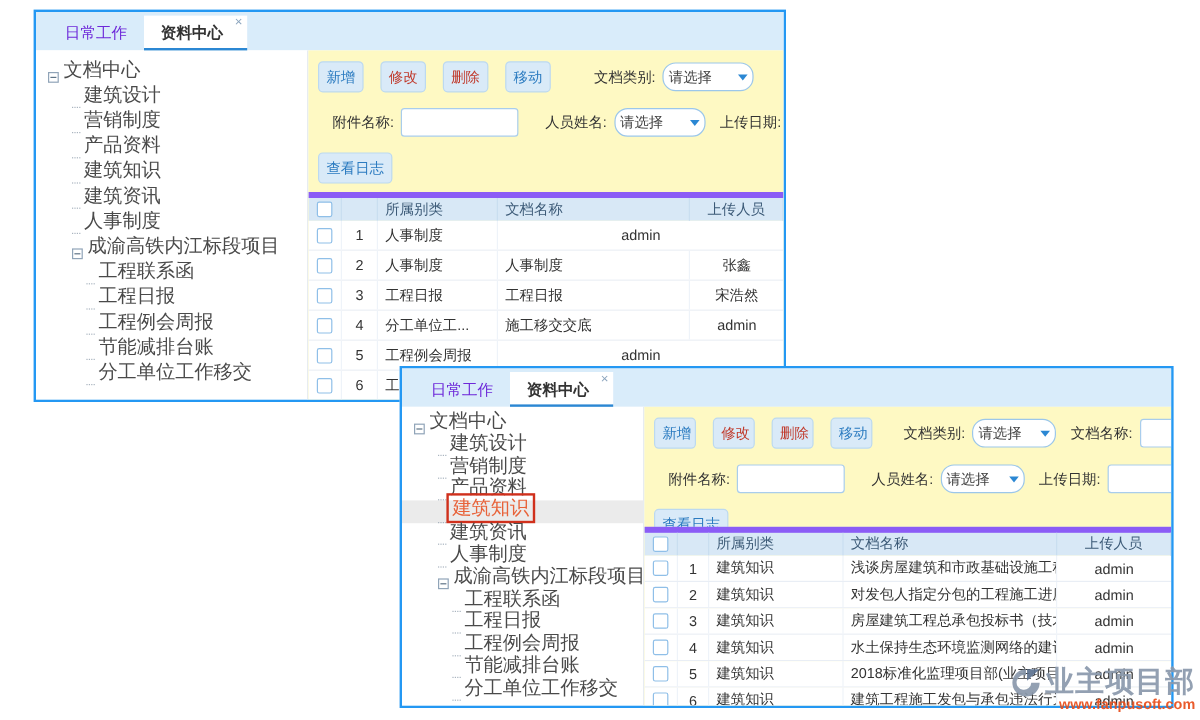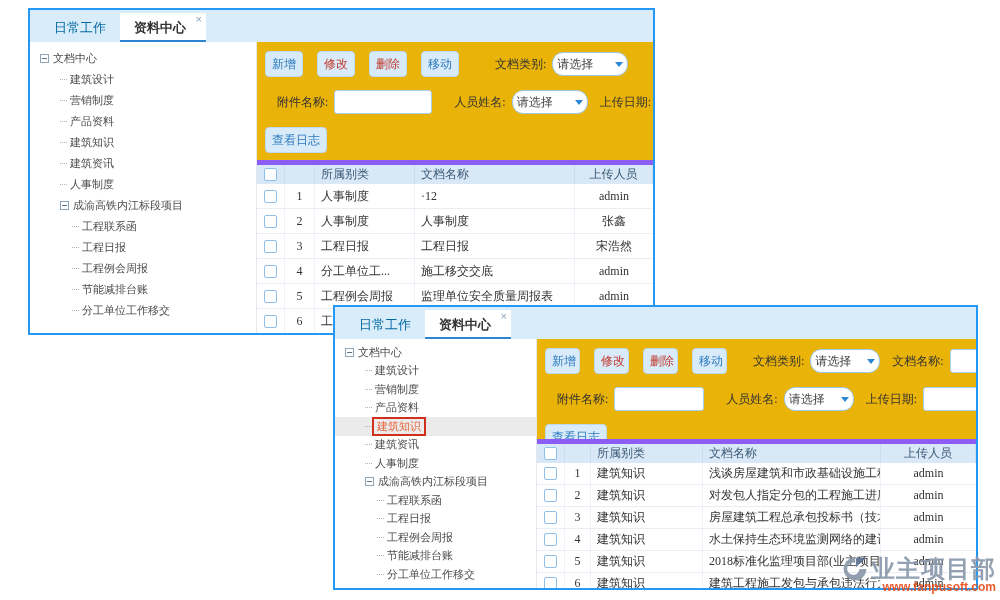--- a/index.html
+++ b/index.html
@@ -3,41 +3,41 @@
 <meta charset="utf-8">
 <style>
   * { margin:0; padding:0; box-sizing:border-box; }
   html,body { width:1000px; height:600px; background:#fff; font-family:"Liberation Sans","DejaVu Sans",sans-serif; overflow:hidden; position:relative; }
 
   .window { position:absolute; background:#fff; border:2px solid #2498f3; overflow:hidden; }
   .w1 { left:28px; top:8px; width:627px; height:327px; z-index:1; }
   .w2 { left:333px; top:305px; width:645px; height:285px; z-index:2; }
 
   .tabbar { height:32px; background:#d9ecfa; display:flex; align-items:flex-end; padding-left:10px; }
-  .tab { padding:0 14px; height:29px; line-height:29px; font-size:13px; color:#0369a1; white-space:nowrap; }
+  .tab { padding:0 14px; height:29px; line-height:29px; font-size:13px; color:#6d28d9; white-space:nowrap; }
   .tab.active { background:#fff; color:#333; font-weight:bold; border-bottom:2px solid #2b87d3; position:relative; padding-right:20px; }
   .tab-close { position:absolute; top:1px; right:4px; font-size:11px; color:#8aa4bd; font-weight:normal; line-height:11px; }
 
   .wbody { display:flex; height:calc(100% - 32px); }
   .tree { width:227px; border-right:1px solid #e2e8ee; padding-top:6px; overflow:hidden; flex-shrink:0; background:#fff; }
   .w2 .tree { width:202px; padding-top:4px; }
-  .tree-item { font-size:11px; color:#4a4a4a; white-space:nowrap; display:flex; align-items:center; }
+  .tree-item { font-size:16px; color:#4a4a4a; white-space:nowrap; display:flex; align-items:flex-end; }
   .w1 .tree-item { height:21px; }
   .w2 .tree-item { height:18.5px; }
   .lvl0 { padding-left:10px; }
   .lvl1 { padding-left:30px; }
   .lvl1b { padding-left:30px; }
   .lvl2 { padding-left:42px; }
   .box-icon { width:9px; height:9px; border:1px solid #90a4b8; background:#fff; margin-right:4px; flex-shrink:0; position:relative; }
   .box-icon::before { content:""; display:block; width:5px; border-top:1px solid #5f7487; position:absolute; top:3px; left:1px; }
   .dash::before { content:""; display:inline-block; width:7px; border-top:1px dotted #a9b4bf; margin-right:3px; vertical-align:middle; }
   .tree-item.selected { background:#ebebeb; }
   .tree-item.selected .sel-box { border:2px solid #d0301c; color:#e8633a; padding:0 3px; margin-left:-3px; }
 
-  .content { flex:1; position:relative; font-size:12px; color:#333; overflow:hidden; background:#eab308;font-family:Liberation Serif, serif; }
+  .content { flex:1; position:relative; font-size:12px; color:#333; overflow:hidden; background:#fef9c3; }
   .trow1 { display:flex; align-items:center; margin:9px 0 0 8px; height:26px; white-space:nowrap; }
   .trow2 { display:flex; align-items:center; margin:13px 0 0 20px; height:24px; white-space:nowrap; }
   .trow3 { margin:13px 0 0 8px; }
   .btn { background:#d9eaf8; border:1px solid #bcd9f0; border-radius:4px; color:#2b7bc0; font-size:12px; padding:0 6px; height:26px; line-height:24px; margin-right:14px; min-width:35px; text-align:center; cursor:pointer; display:inline-block; }
   .btn.red { color:#c0392b; }
   .lbl { margin-right:6px; color:#333; }
   .ml { margin-left:22px; }
   .ml-s { margin-left:12px; }
   .select { width:76px; height:24px; border:1px solid #9cc7ea; border-radius:11px; background:#fff; display:inline-flex; align-items:center; justify-content:space-between; padding:0 4px; color:#444; cursor:pointer; flex-shrink:0; }
   .w2 .select { width:70px; }
@@ -157,21 +157,20 @@
           <div class="cell c-cat">所属别类</div>
           <div class="cell c-name">文档名称</div>
           <div class="cell c-up">上传人员</div>
         </div>
         <div class="drow">
           <div class="cell c-check">
               <span class="checkbox"></span>
             </div>
           <div class="cell c-num">1</div>
           <div class="cell c-cat">人事制度</div>
-          <div class="cell c-name">·12</div>
           <div class="cell c-up">admin</div>
         </div>
         <div class="drow">
           <div class="cell c-check">
               <span class="checkbox"></span>
             </div>
           <div class="cell c-num">2</div>
           <div class="cell c-cat">人事制度</div>
           <div class="cell c-name">人事制度</div>
           <div class="cell c-up">张鑫</div>
@@ -193,21 +192,20 @@
           <div class="cell c-cat">分工单位工...</div>
           <div class="cell c-name">施工移交交底</div>
           <div class="cell c-up">admin</div>
         </div>
         <div class="drow">
           <div class="cell c-check">
               <span class="checkbox"></span>
             </div>
           <div class="cell c-num">5</div>
           <div class="cell c-cat">工程例会周报</div>
-          <div class="cell c-name">监理单位安全质量周报表</div>
           <div class="cell c-up">admin</div>
         </div>
         <div class="drow">
           <div class="cell c-check">
               <span class="checkbox"></span>
             </div>
           <div class="cell c-num">6</div>
           <div class="cell c-cat">工</div>
           <div class="cell c-name"></div>
           <div class="cell c-up"></div>

